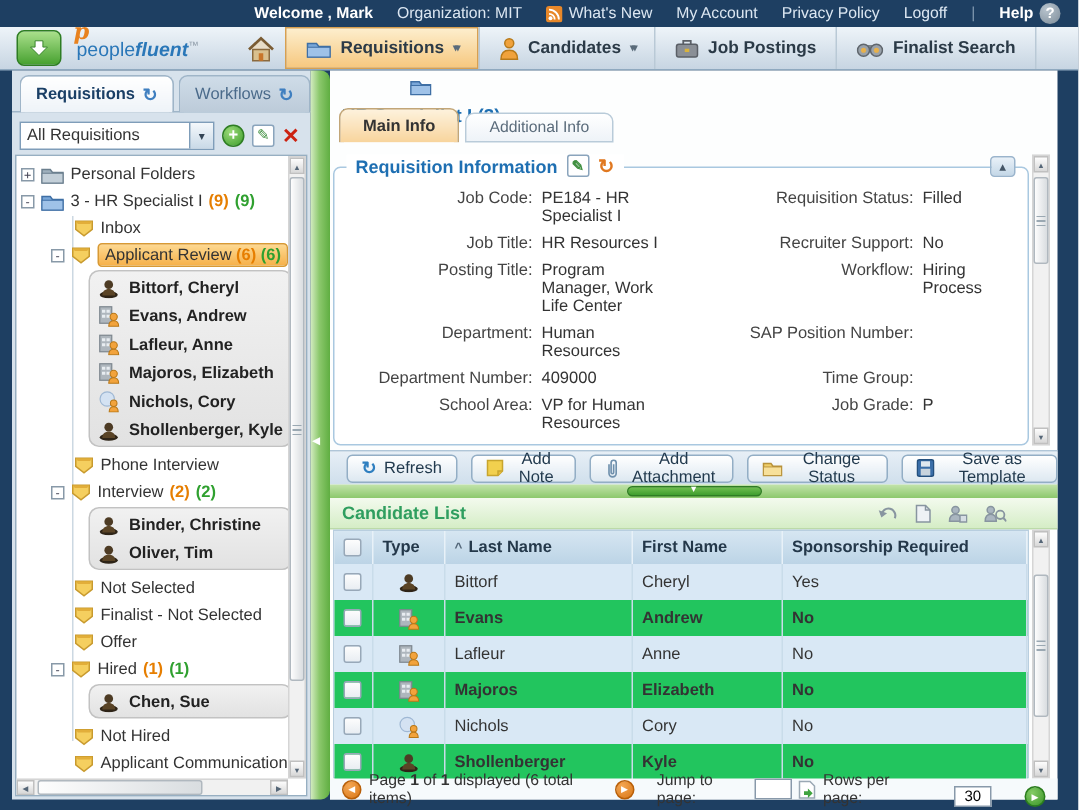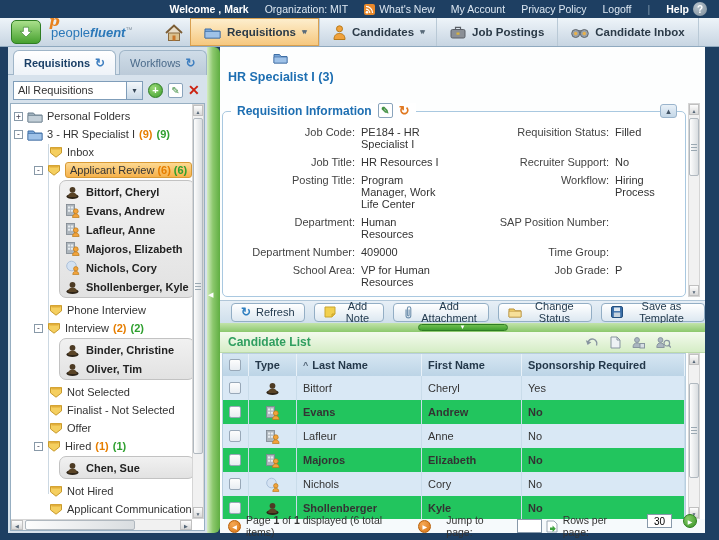--- a/index.html
+++ b/index.html
@@ -170,21 +170,21 @@
                background:radial-gradient(circle at 35% 30%,#f5a855,#d87514); border:1px solid #b85f08;
                display:flex; align-items:center; justify-content:center; }
   .pg-circle.prev::before { content:"◀"; color:#fff; font-size:6px; }
   .pg-circle.next::before { content:"▶"; color:#fff; font-size:6px; }
   .pg-input { width:25px; height:14px; border:1px solid #8899aa; font-size:10px; text-align:center;
               font-family:inherit; background:#fff; }
   .go-green { width:14px; height:14px; border-radius:50%; flex:none; cursor:pointer;
               background:radial-gradient(circle at 35% 30%,#84cc66,#3a9428); border:1px solid #2a7d1d;
               display:flex; align-items:center; justify-content:center; }
   .go-green::before { content:"▶"; color:#fff; font-size:6px; }
-  .pg-right { margin-left:auto; display:flex; align-items:flex-start; gap:11px; }
+  .pg-right { margin-left:auto; display:flex; align-items:flex-end; gap:22px; }
   .pg-jump { margin-left:10px; display:flex; align-items:center; gap:4px; }
 </style>
 </head>
 <body>
 
 <div class="page">
 
   <div class="topbar">
     <span class="tb-welcome">Welcome , Mark</span>
     <span class="tb-link">Organization: MIT</span>
@@ -261,21 +261,21 @@
     <div class="nav-tab">
       <span style="display:flex">
           <svg width="18" height="13">
             <rect x="6.5" y="4" width="5" height="4" fill="#7d858d"></rect>
             <circle cx="4.7" cy="7.5" r="4" fill="#9aa2aa" stroke="#5f666d"></circle>
             <circle cx="13.3" cy="7.5" r="4" fill="#9aa2aa" stroke="#5f666d"></circle>
             <circle cx="4.7" cy="7.5" r="1.7" fill="#e8b14a"></circle>
             <circle cx="13.3" cy="7.5" r="1.7" fill="#e8b14a"></circle>
           </svg>
         </span>
-      <span>Candidate Inbox</span>
+      <span>Finalist Search</span>
     </div>
   </div>
 
   <div class="sidebar">
     <div class="side-tabs">
       <div class="stab active">
         <span>Requisitions</span>
         <span class="refresh-glyph">↻</span>
       </div>
       <div class="stab">
@@ -551,20 +551,24 @@
 
   <div class="main">
     <div class="main-title">
       <span style="display:flex">
           <svg width="15" height="12">
             <path d="M1 2.5 h5.5 l1.5 2 h6 v6.5 H1 Z" fill="#7aa7d9" stroke="#3f6fa5"></path>
             <path d="M1 5 h13 v6 H1 Z" fill="#9fc2e8" stroke="#3f6fa5" stroke-width="0.7"></path>
           </svg>
         </span>
       <span>HR Specialist I (3)</span>
+    </div>
+    <div class="main-tabs">
+      <div class="mtab">Main Info</div>
+      <div class="mtab inactive">Additional Info</div>
     </div>
 
     <div class="req-panel">
       <div class="req-legend">
         <span>Requisition Information</span>
         <span class="icon-edit">✎</span>
         <span class="legend-refresh">↻</span>
       </div>
       <div class="collapse-btn"></div>
       <div class="fields" id="fields">

